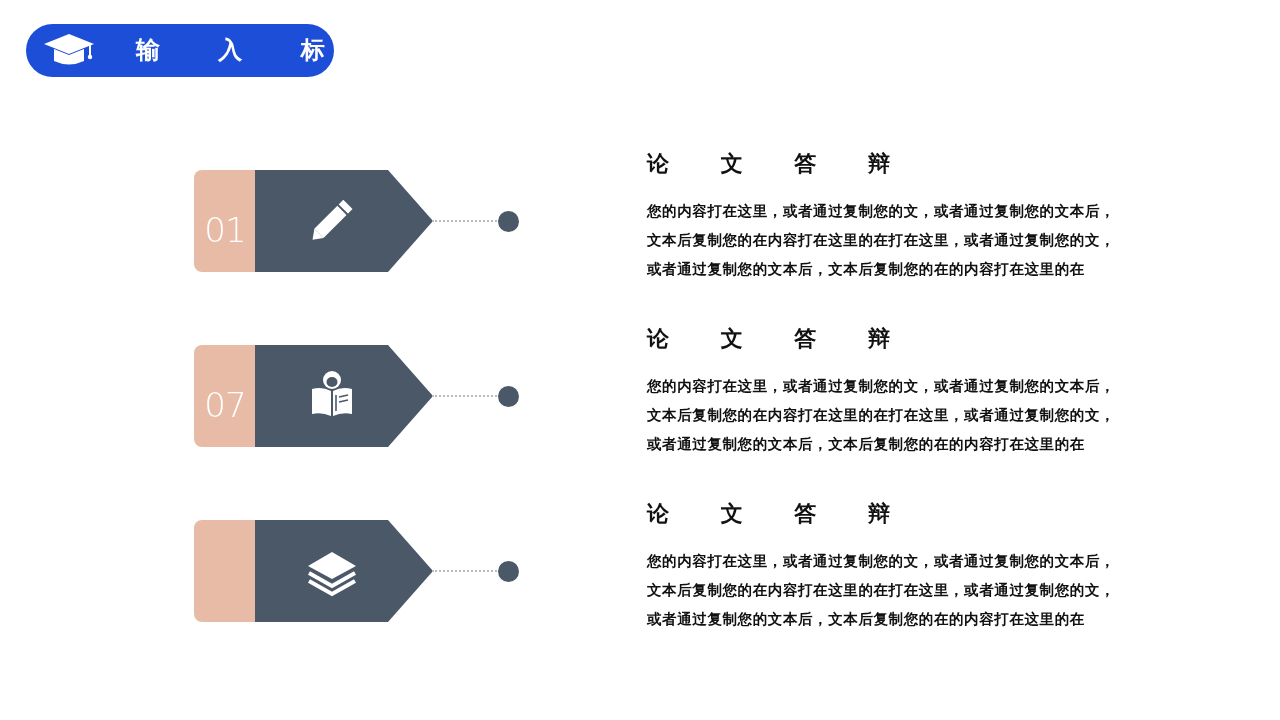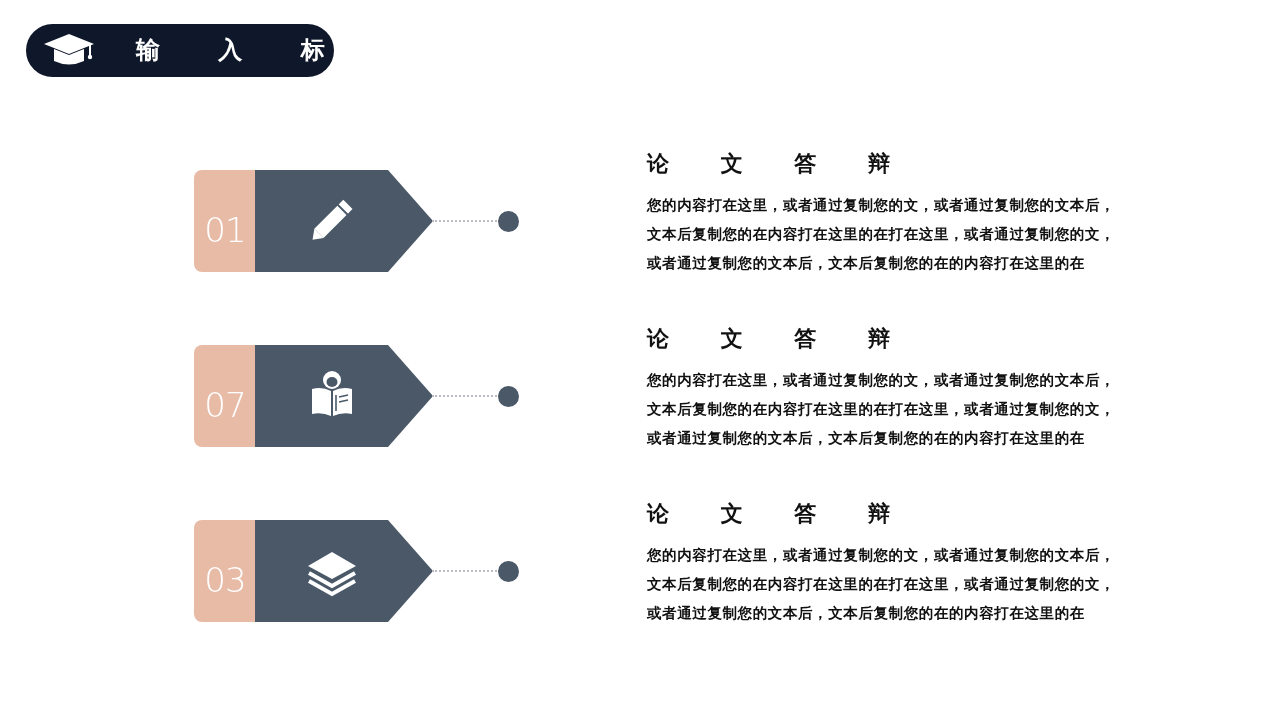--- a/index.html
+++ b/index.html
@@ -1,21 +1,21 @@
 <!DOCTYPE html>
 <html><head>
   <meta charset="utf-8">
   <style>
     * { margin: 0; padding: 0; box-sizing: border-box; }
     html, body { width: 1280px; height: 720px; background: #ffffff; overflow: hidden; }
     body { position: relative; font-family: "DejaVu Serif", "Liberation Serif", serif; }
 
     .title-pill {
       position: absolute; left: 26px; top: 24px; width: 308px; height: 53px;
-      background: #0f172a; border-radius: 27px;
+      background: #1d4ed8; border-radius: 27px;
       display: flex; align-items: center;
     }
     .title-pill .cap { position: absolute; left: 16px; top: 8px; width: 54px; height: 36px; }
     .title-pill .title-text {
       position: absolute; left: 110px; top: 12px;
       color: #ffffff; font-size: 24px; letter-spacing: 25px; font-weight: bold;
       font-family: "DejaVu Serif", serif; white-space: nowrap; line-height: 28px;
     }
 
     .item { position: absolute; left: 194px; width: 330px; height: 102px; }
@@ -39,21 +39,21 @@
       position: absolute; left: 304px; top: 41px; width: 21px; height: 21px;
       border-radius: 50%; background: #4a5868;
     }
 
     .text-block { position: absolute; left: 647px; width: 500px; }
     .text-block .heading {
       font-size: 22px; font-weight: bold; color: #111; letter-spacing: 22px;
       line-height: 30px; white-space: nowrap;
     }
     .text-block .body {
-      margin-top: 12px; font-size: 14.5px; font-weight: bold; color: #111;
+      margin-top: 18px; font-size: 14.5px; font-weight: bold; color: #111;
       line-height: 29px; letter-spacing: 0.6px;
     }
     .text-block .body div { white-space: nowrap; }
   </style>
 </head>
 <body>
 
 <div class="title-pill">
   <svg class="cap" viewBox="0 0 54 36">
     <polygon points="27,2 52,12 27,22 2,12" fill="#ffffff"></polygon>
@@ -96,21 +96,20 @@
     <line x1="32" y1="26" x2="32" y2="42" stroke="#4a5868" stroke-width="1.6"></line>
     <line x1="35" y1="28" x2="44" y2="26" stroke="#4a5868" stroke-width="1.6"></line>
     <line x1="35" y1="33" x2="44" y2="31" stroke="#4a5868" stroke-width="1.6"></line>
   </svg>
   <div class="connector"></div>
   <div class="dot"></div>
 </div>
 
 <div class="item" style="top:520px;">
   <div class="num-box"></div>
-  <div class="num">03</div>
   <svg class="arrow" viewBox="0 0 178 102">
     <polygon points="0,0 133,0 178,51 133,102 0,102" fill="#4a5868"></polygon>
   </svg>
   <svg class="icon" viewBox="0 0 56 54" style="width:56px">
     <polygon points="28,8 52,22 28,35 4,22" fill="#ffffff"></polygon>
     <polyline points="5,29 28,42 51,29" fill="none" stroke="#ffffff" stroke-width="4" stroke-linejoin="miter"></polyline>
     <polyline points="5,37 28,50 51,37" fill="none" stroke="#ffffff" stroke-width="4" stroke-linejoin="miter"></polyline>
   </svg>
   <div class="connector"></div>
   <div class="dot"></div>

